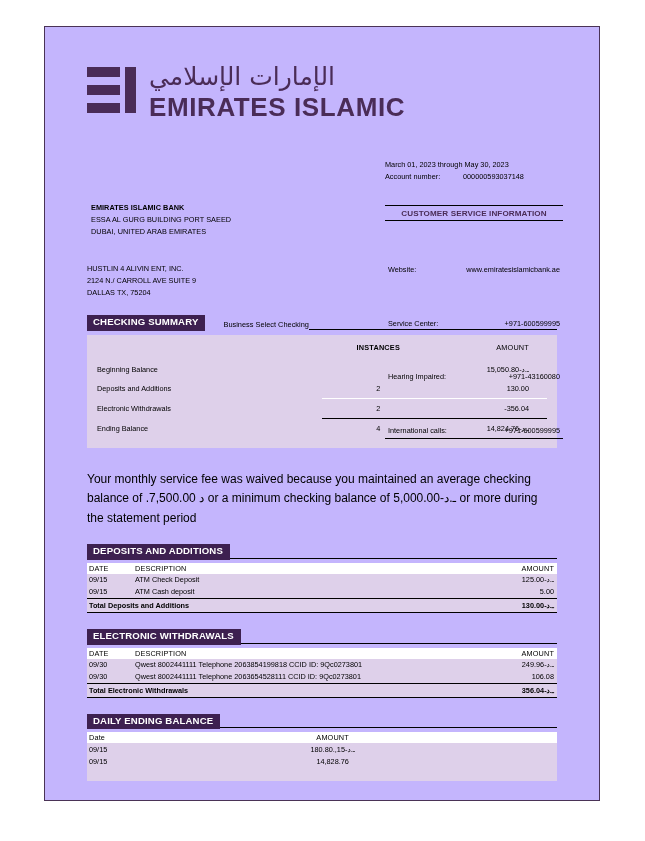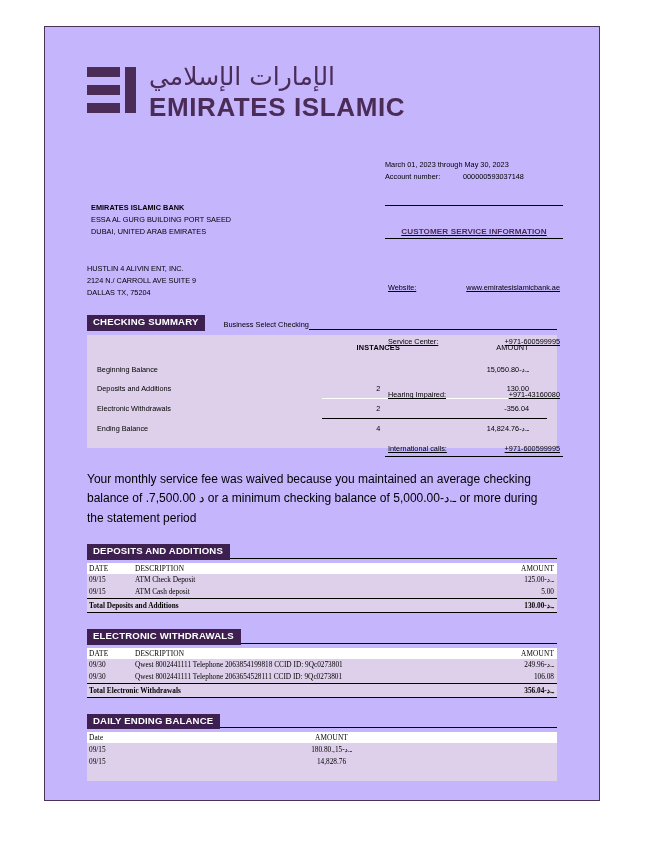--- a/index.html
+++ b/index.html
@@ -115,22 +115,21 @@
   }
   .acct-line .lbl { width: 78px; }
 
   .csi-box {
     position: absolute;
     left: 298px;
     top: 46px;
     width: 178px;
     border-top: 1.3px solid #000;
     border-bottom: 1.3px solid #000;
-    padding: 20px 0 2px 0;
-    text-decoration: underline;
+    padding: 2px 0 2px 0;
   }
   .csi-title {
     text-align: center;
     font-size: 8.1px;
     font-weight: bold;
     color: #4a2c57;
     letter-spacing: 0.1px;
     padding: 1px 0 2px 0;
     border-bottom: 0.8px solid #000;
   }
@@ -231,21 +230,20 @@
     margin-bottom: 11px;
   }
 
   
   .dt {
     width: 100%;
     border-collapse: collapse;
     font-size: 7.3px;
     margin-top: 3px;
     background: #ded0ea;
-    font-family: Liberation Serif, serif;
   }
   .dt th {
     font-weight: normal;
     background: #ffffff;
     padding: 1px 0 1px 0;
     letter-spacing: 0.15px;
   }
   .dt td {
     padding: 1.5px 0 1.5px 0;
   }

